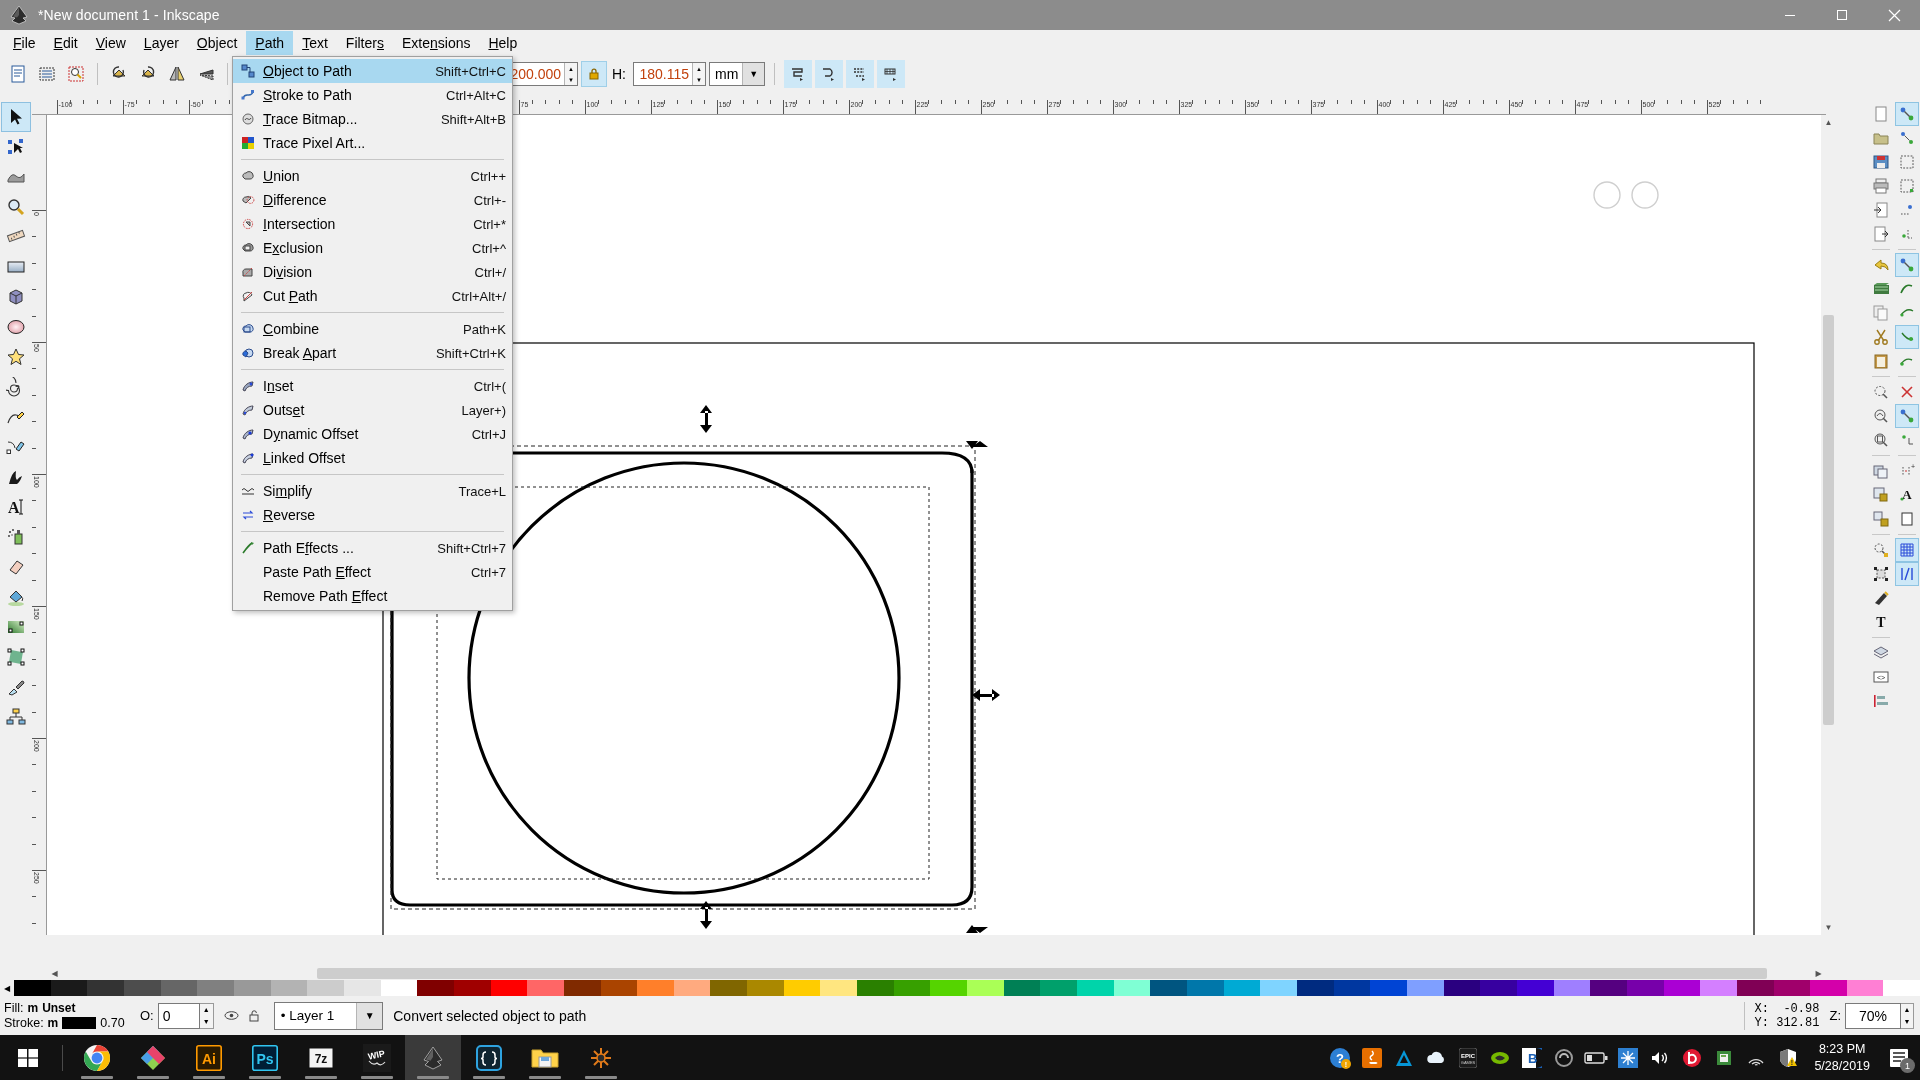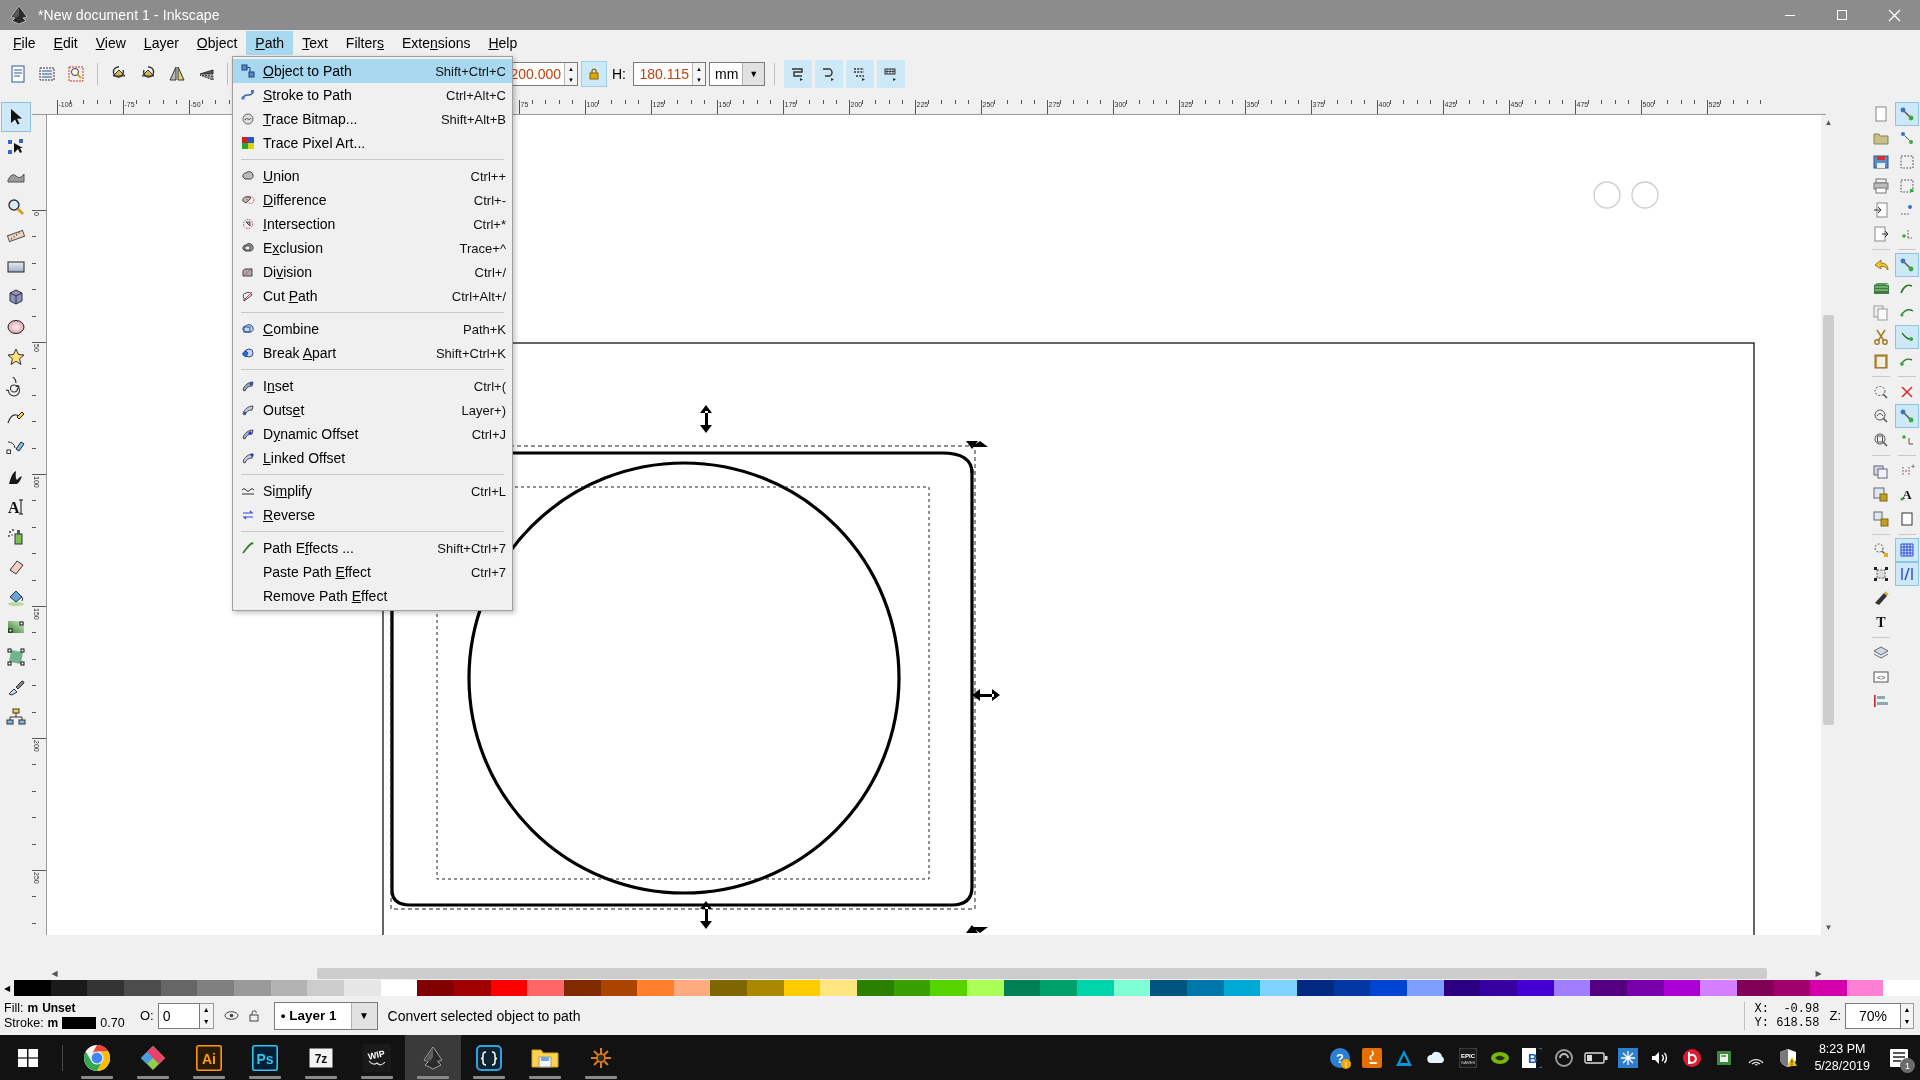--- a/index.html
+++ b/index.html
@@ -135,21 +135,21 @@
   }
   .fillstroke { width:140px; padding-left:4px; line-height:13px; }
   .fsrow { display:flex; align-items:center; height:15px; gap:4px; }
   .fsrow b { font-weight:bold; font-size:12px; }
   .swatch-black { width:34px; height:12px; background:#000; display:inline-block;}
   .ospin { display:flex; align-items:center; margin-left:2px;}
   .ospin .box { width:42px; height:26px; border:1px solid #7a7a7a; background:#fff; font-size:14px; padding-left:4px; display:flex; align-items:center;}
   .ospin .ar { width:14px; height:26px; border:1px solid #9a9a9a; border-left:0; background:#f4f4f4; display:flex; flex-direction:column;}
   .ospin .ar span { flex:1; display:flex; align-items:center; justify-content:center; font-size:7px;}
   .layersel { display:flex; align-items:center; height:28px; border:1px solid #7a7a7a; background:#fff; margin-left:8px;}
-  .layersel .name { padding:0 14px 0 6px; font-weight:bold; font-size:13.5px;}
+  .layersel .name { padding:0 22px 0 6px; font-weight:normal; font-size:13.5px;}
   .layersel .ar { width:26px; height:26px; background:#e1e1e1; border-left:1px solid #b5b5b5; display:flex; align-items:center; justify-content:center; font-size:10px;}
   .statusmsg { margin-left:10px; font-size:14px;}
   .coords { margin-left:auto; display:flex; align-items:center; padding-right:6px; }
   .coords .cgrid { font-family:"Liberation Mono",monospace; font-size:12px; line-height:14px; border-left:1px solid #c0c0c0; padding-left:10px;}
   .zoombox { display:flex; align-items:center; margin-left:10px;}
   .zoombox .zl { font-size:13px; padding-right:4px; }
   .zoombox .zb { width:56px; height:26px; border:1px solid #7a7a7a; background:#fff; font-size:14px; display:flex; align-items:center; justify-content:center;}
   .zoombox .ar { width:13px; height:26px; border:1px solid #9a9a9a; border-left:0; background:#f4f4f4; display:flex; flex-direction:column;}
   .zoombox .ar span { flex:1; display:flex; align-items:center; justify-content:center; font-size:7px;}
 
@@ -397,21 +397,21 @@
       <span class="mkey">Ctrl+*</span>
     </div>
     <div class="mi">
       <span class="micon">
         <svg width="16" height="16" viewBox="0 0 16 16">
             <path d="M3 9 a3 3 0 0 1 3-4 a4 4 0 0 1 7 2 a3 3 0 0 1 -3 4 h-5 z" fill="#999" stroke="#444"></path>
             <rect x="5" y="6" width="5" height="4" fill="#f0f0f0" stroke="#444"></rect>
           </svg>
       </span>
       <span class="mlabel">E<u>x</u>clusion</span>
-      <span class="mkey">Trace+^</span>
+      <span class="mkey">Ctrl+^</span>
     </div>
     <div class="mi">
       <span class="micon">
         <svg width="16" height="16" viewBox="0 0 16 16">
             <path d="M3 9 a3 3 0 0 1 3-4 h6 v7 h-9 z" fill="#aaa" stroke="#444"></path>
             <path d="M12 4 l-8 8" stroke="#cc4444" stroke-dasharray="1.5 1"></path>
           </svg>
       </span>
       <span class="mlabel">Di<u>v</u>ision</span>
       <span class="mkey">Ctrl+/</span>
@@ -496,21 +496,21 @@
     <div class="msep"></div>
 
     <div class="mi">
       <span class="micon">
         <svg width="16" height="16" viewBox="0 0 16 16">
             <path d="M2 7 q2-3 4 0 t4 0 t4 0" stroke="#333" fill="none"></path>
             <path d="M2 11 h12" stroke="#333"></path>
           </svg>
       </span>
       <span class="mlabel">Si<u>m</u>plify</span>
-      <span class="mkey">Ctrl+L</span>
+      <span class="mkey">Trace+L</span>
     </div>
     <div class="mi">
       <span class="micon">
         <svg width="16" height="16" viewBox="0 0 16 16">
             <path d="M3 6 h9 l-2-2 M13 10 H4 l2 2" stroke="#2a4bd8" fill="none" stroke-width="1.2"></path>
           </svg>
       </span>
       <span class="mlabel"><u>R</u>everse</span>
       <span class="mkey"></span>
     </div>
@@ -1300,21 +1300,21 @@
         </svg>
     </div>
     <div class="layersel">
       <span class="name">• <span>Layer 1</span></span>
       <span class="ar">▼</span>
     </div>
     <span class="statusmsg">Convert selected object to path</span>
     <div class="coords">
       <div class="cgrid">
         <div><span>X:</span>&nbsp;&nbsp;<span>-0.98</span></div>
-        <div><span>Y:</span>&nbsp;<span>618.58</span></div>
+        <div><span>Y:</span>&nbsp;<span>312.81</span></div>
       </div>
       <div class="zoombox">
         <span class="zl">Z:</span>
         <div class="zb">70%</div>
         <div class="ar">
             <span>▲</span>
             <span>▼</span>
           </div>
       </div>
     </div>

